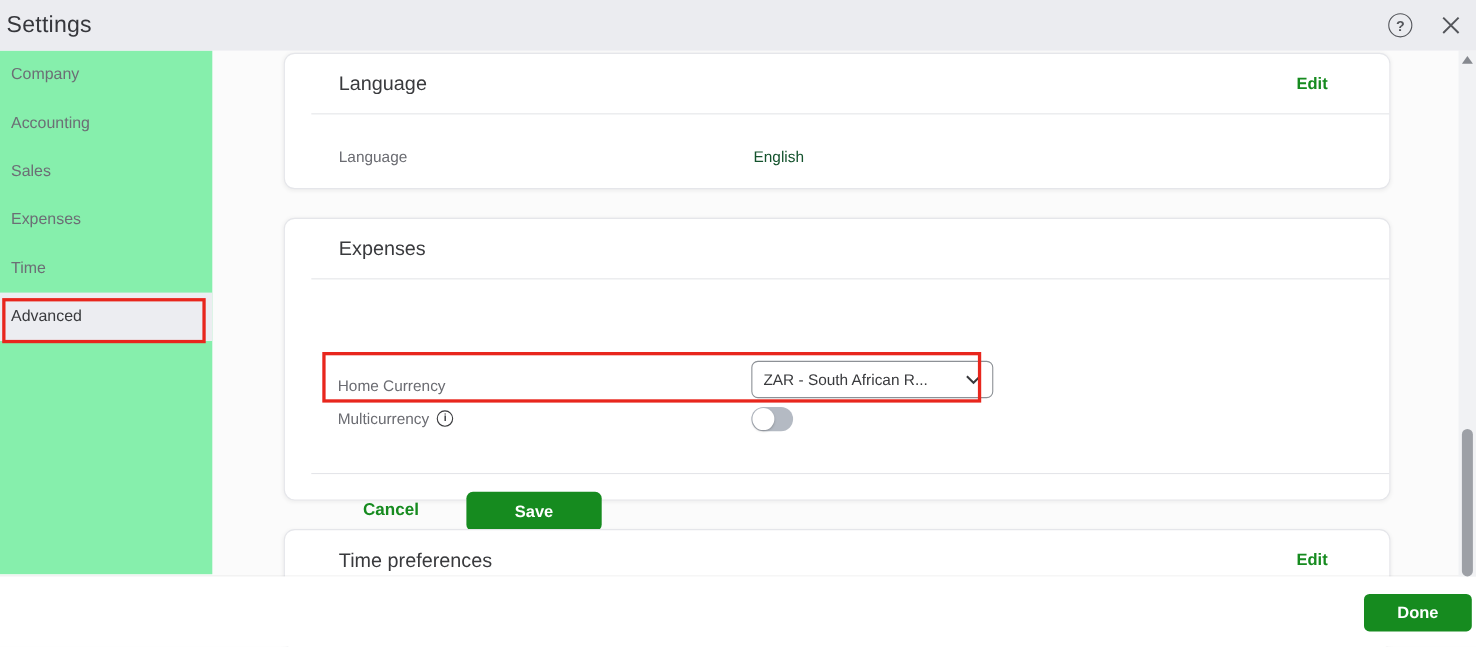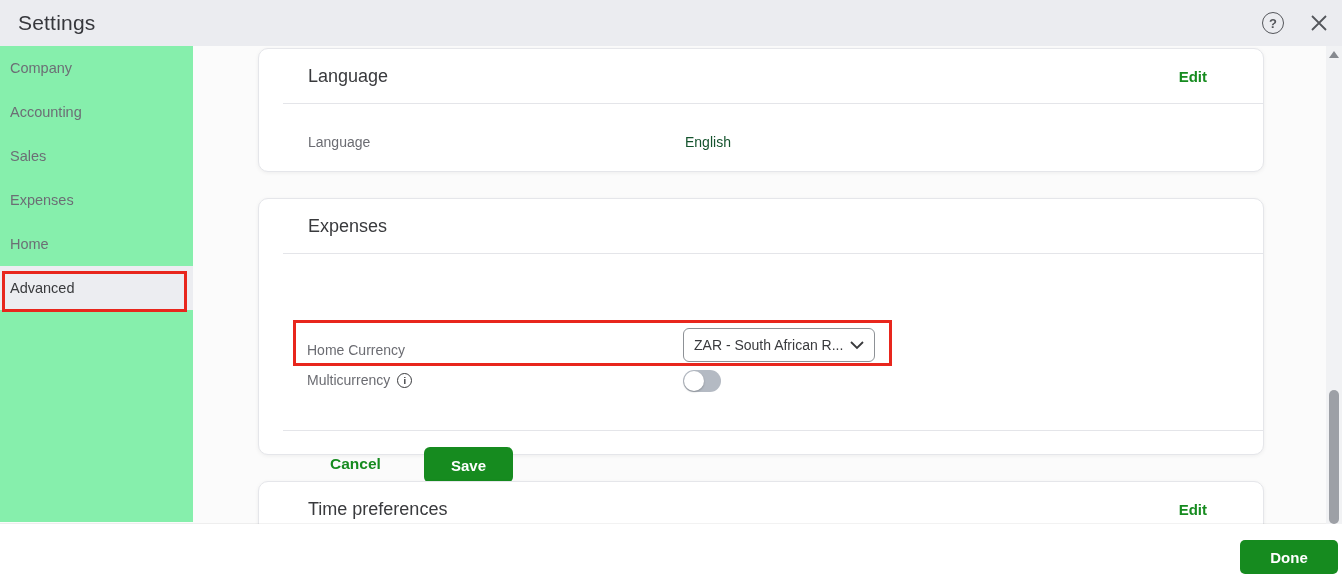--- a/index.html
+++ b/index.html
@@ -10,21 +10,21 @@
     position: relative;
     color: #393a3d;
   }
   
   .header {
     position: absolute; top: 0; left: 0; width: 1342px; height: 46px;
     background: #ebecf0; z-index: 20;
     display: flex; align-items: center;
   }
   .header-title {
-    margin-left: 18px; font-size: 21px; font-weight: 500; color: #36373c;
+    margin-left: 6px; font-size: 21px; font-weight: 500; color: #36373c;
     letter-spacing: 0.2px;
   }
   .header-actions {
     position: absolute; right: 10px; top: 0; height: 46px;
     display: flex; align-items: center; gap: 26px;
   }
   .help-icon {
     width: 22px; height: 22px; border: 1.6px solid #54565b; border-radius: 50%;
     display: flex; align-items: center; justify-content: center;
     font-size: 13px; font-weight: 600; color: #54565b; cursor: pointer;
@@ -72,21 +72,21 @@
   .language-row .row-value { position: absolute; left: 402px; top: 30px; }
 
   
   .currency-body { position: relative; height: 145px; }
   .home-currency-label { position: absolute; left: 24px; top: 88px; }
   .currency-highlight {
     position: absolute; left: 10px; top: 66px; width: 599px; height: 46px;
     border: 3px solid #e8261d; z-index: 5; pointer-events: none;
   }
   .currency-select {
-    position: absolute; left: 400px; top: 74px; width: 192px; height: 34px;
+    position: absolute; left: 400px; top: 74px; width: 220px; height: 34px;
     border: 1px solid #8d9196; border-radius: 6px; background: #fff;
     display: flex; align-items: center; justify-content: space-between;
     padding: 0 10px; font-size: 14px; color: #393a3d; cursor: pointer;
   }
   .multicurrency-label-wrap {
     position: absolute; left: 24px; top: 118px;
     display: flex; align-items: center; gap: 7px;
   }
   .info-icon {
     width: 15px; height: 15px; border: 1.4px solid #393a3d; border-radius: 50%;
@@ -101,21 +101,21 @@
     position: absolute; left: 1px; top: 1px; width: 20px; height: 20px;
     background: #ffffff; border-radius: 50%;
     box-shadow: 0 1px 2px rgba(0,0,0,0.25);
   }
   .currency-divider { position: absolute; left: 0; top: 176px; width: 100%; height: 1px; background: #e4e5e9; }
   .cancel-link {
     position: absolute; left: 47px; top: 201px;
     font-size: 15.5px; font-weight: 700; color: #168b1f; cursor: pointer;
   }
   .save-button {
-    position: absolute; left: 141px; top: 193px; width: 89px; height: 36px;
+    position: absolute; left: 141px; top: 193px; width: 123px; height: 36px;
     background: #168b1f; color: #ffffff; font-size: 15px; font-weight: 700;
     border: none; border-radius: 6px; cursor: pointer;
     font-family: "Liberation Sans", sans-serif;
   }
 
   
   .footer {
     position: absolute; left: 0; top: 524px; width: 1342px; height: 64px;
     background: #ffffff; z-index: 10; box-shadow: 0 -1px 0 rgba(0,0,0,0.05);
   }
@@ -152,21 +152,21 @@
       <path d="M2 2 L16 16 M16 2 L2 16" stroke="#54565b" stroke-width="1.8" fill="none"></path>
     </svg>
   </div>
 </div>
 
 <div class="sidebar">
   <div class="sidebar-item">Company</div>
   <div class="sidebar-item">Accounting</div>
   <div class="sidebar-item">Sales</div>
   <div class="sidebar-item">Expenses</div>
-  <div class="sidebar-item">Home</div>
+  <div class="sidebar-item">Time</div>
   <div class="sidebar-item selected">Advanced</div>
   <div class="advanced-highlight"></div>
 </div>
 
 <div class="card card-language">
   <div class="card-header">
     <div class="card-title">Language</div>
     <div class="edit-link">Edit</div>
   </div>
   <div class="language-row">

